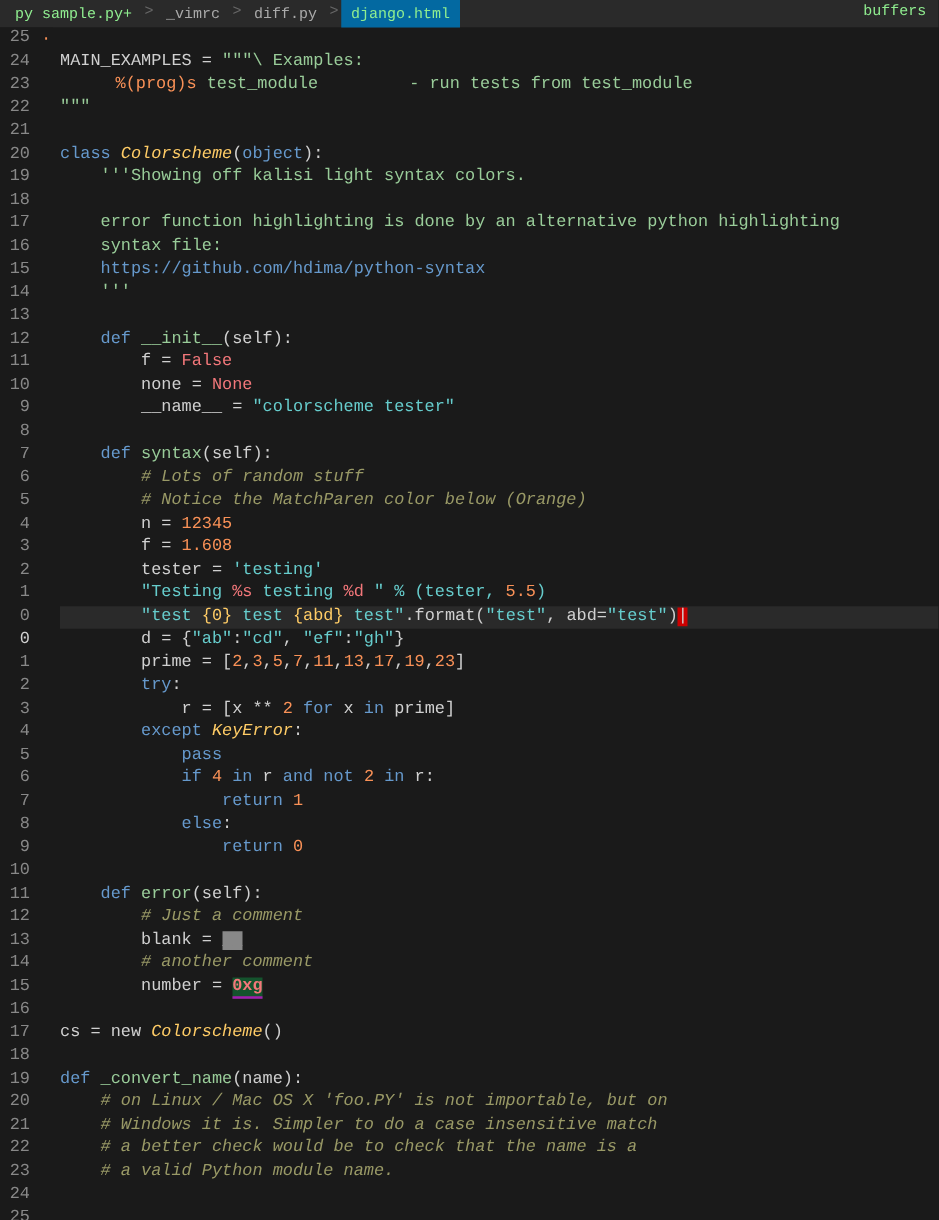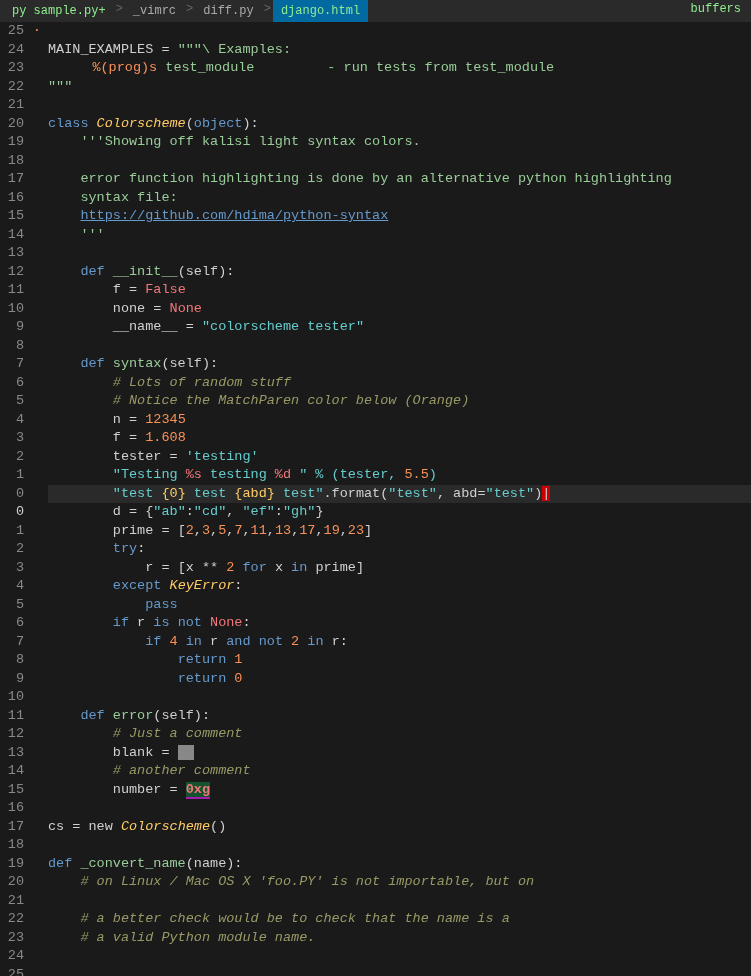--- a/index.html
+++ b/index.html
@@ -84,21 +84,21 @@
     .kw { color: #6699cc; } 
     .builtin { color: #6699cc; }
     .cls { color: #ffcc66; font-style: italic; } 
     .func { color: #99cc99; } 
     .str { color: #66cccc; } 
     .str2 { color: #99cc99; } 
     .num { color: #f99157; } 
     .comment { color: #999966; font-style: italic; }
     .const { color: #f2777a; } 
     .op { color: #d0d0d0; } 
-    .link { color: #6699cc; text-decoration: underline; }
+    .link { color: #6699cc; }
     .special { color: #f2777a; }
     .normal { color: #d0d0d0; }
     .macro { color: #f99157; margin-left: 12px; }
     .fmt-str { color: #66cccc; }
     .fmt-brace { color: #ffcc66; }
     .red-bg { background: #cc0000; color: #d0d0d0; }
 
     
     .fold-col {
       width: 10px;
@@ -299,26 +299,26 @@
     <span class="code-line"><span class="normal">        prime </span><span class="op">=</span><span class="normal"> [</span><span class="num">2</span><span class="normal">,</span><span class="num">3</span><span class="normal">,</span><span class="num">5</span><span class="normal">,</span><span class="num">7</span><span class="normal">,</span><span class="num">11</span><span class="normal">,</span><span class="num">13</span><span class="normal">,</span><span class="num">17</span><span class="normal">,</span><span class="num">19</span><span class="normal">,</span><span class="num">23</span><span class="normal">]</span></span>
 
     <span class="code-line"><span class="normal">        </span><span class="kw">try</span><span class="normal">:</span></span>
 
     <span class="code-line"><span class="normal">            r </span><span class="op">=</span><span class="normal"> [x </span><span class="op">**</span><span class="normal"> </span><span class="num">2</span><span class="normal"> </span><span class="kw">for</span><span class="normal"> x </span><span class="kw">in</span><span class="normal"> prime]</span></span>
 
     <span class="code-line"><span class="normal">        </span><span class="kw">except</span><span class="normal"> </span><span class="cls">KeyError</span><span class="normal">:</span></span>
 
     <span class="code-line"><span class="normal">            </span><span class="kw">pass</span></span>
 
-    <span class="code-line"><span class="normal">        </span><span class="kw">if</span><span class="normal"> r </span><span class="kw">is not</span><span class="normal"> </span><span class="const">None</span><span class="normal">:</span></span>
 
     <span class="code-line"><span class="normal">            </span><span class="kw">if</span><span class="normal"> </span><span class="num">4</span><span class="normal"> </span><span class="kw">in</span><span class="normal"> r </span><span class="kw">and</span><span class="normal"> </span><span class="kw">not</span><span class="normal"> </span><span class="num">2</span><span class="normal"> </span><span class="kw">in</span><span class="normal"> r:</span></span>
 
     <span class="code-line"><span class="normal">                </span><span class="kw">return</span><span class="normal"> </span><span class="num">1</span></span>
 
+    <span class="code-line"><span class="normal">            </span><span class="kw">else</span><span class="normal">:</span></span>
 
     <span class="code-line"><span class="normal">                </span><span class="kw">return</span><span class="normal"> </span><span class="num">0</span></span>
 
     <span class="code-line"> </span>
 
     <span class="code-line"><span class="normal">    </span><span class="kw">def </span><span class="func">error</span><span class="normal">(self):</span></span>
 
     <span class="code-line"><span class="normal">        </span><span class="comment"># Just a comment</span></span>
 
     <span class="code-line"><span class="normal">        blank </span><span class="op">=</span><span class="normal"> </span><span style="background:#888888;color:#888888;">__</span></span>
@@ -330,19 +330,19 @@
     <span class="code-line"> </span>
 
     <span class="code-line"><span class="normal">cs </span><span class="op">=</span><span class="normal"> new </span><span class="cls">Colorscheme</span><span class="normal">()</span></span>
 
     <span class="code-line"> </span>
 
     <span class="code-line"><span class="kw">def </span><span class="func">_convert_name</span><span class="normal">(name):</span></span>
 
     <span class="code-line"><span class="normal">    </span><span class="comment"># on Linux / Mac OS X 'foo.PY' is not importable, but on</span></span>
 
-    <span class="code-line"><span class="normal">    </span></span>
+    <span class="code-line"><span class="normal">    </span><span class="comment"># Windows it is. Simpler to do a case insensitive match</span></span>
 
     <span class="code-line"><span class="normal">    </span><span class="comment"># a better check would be to check that the name is a</span></span>
 
     <span class="code-line"><span class="normal">    </span><span class="comment"># a valid Python module name.</span></span>
   </div>
 </div>
 
 </body></html>

